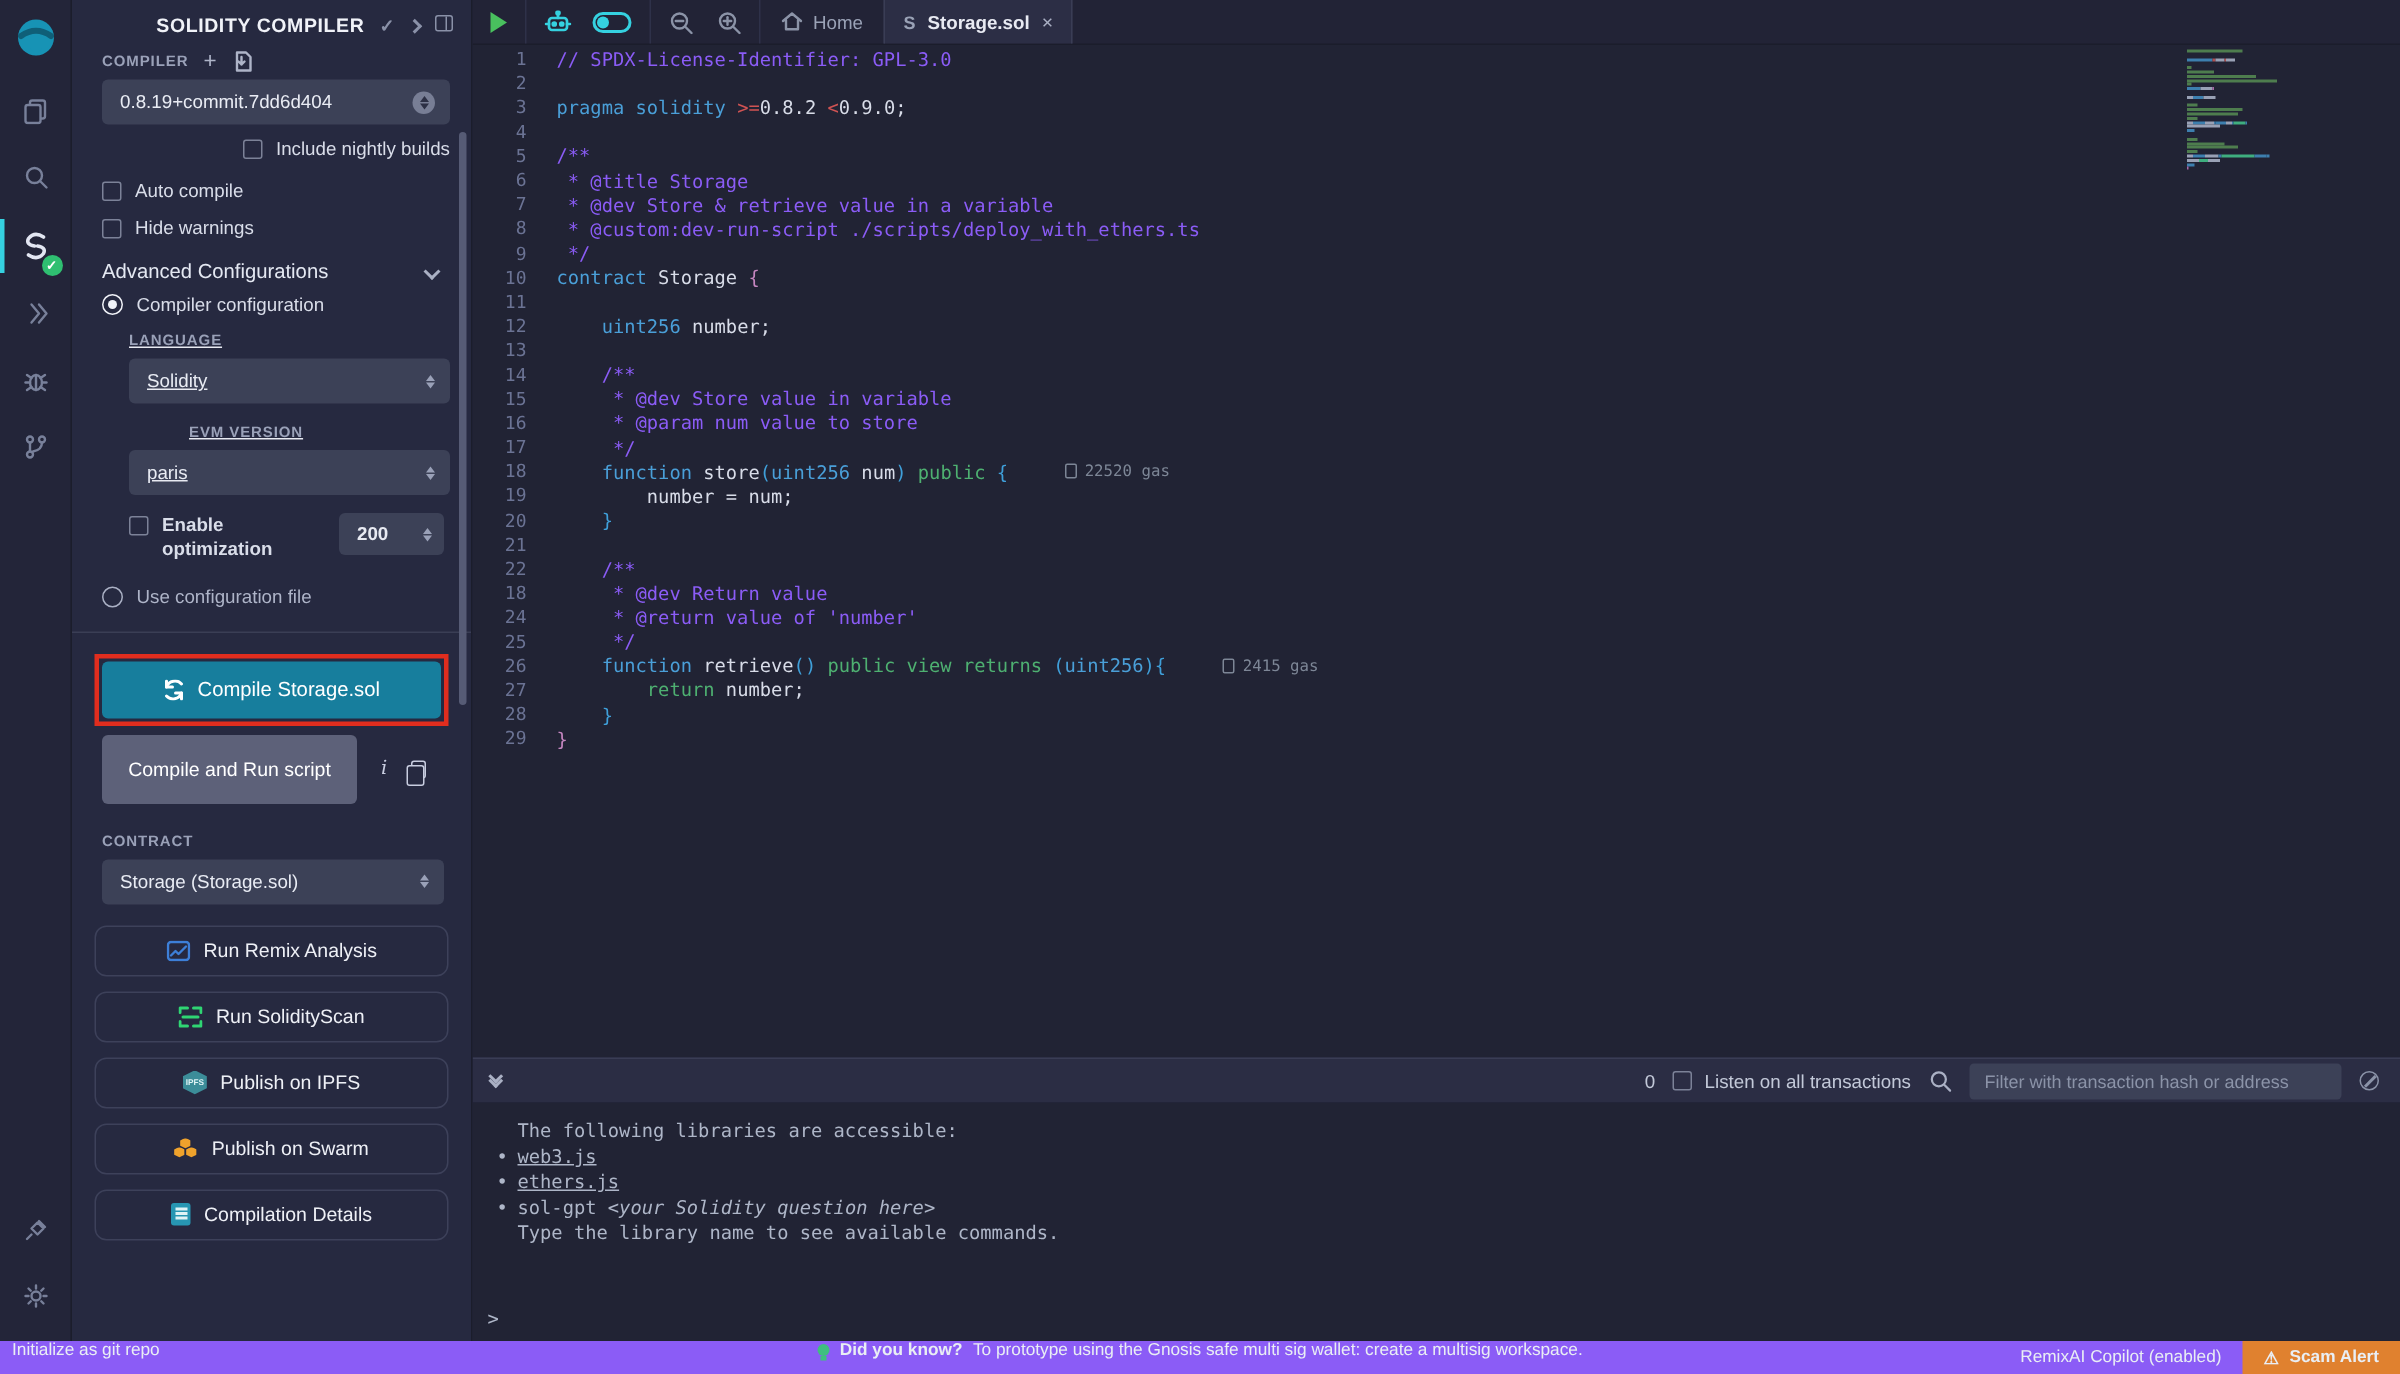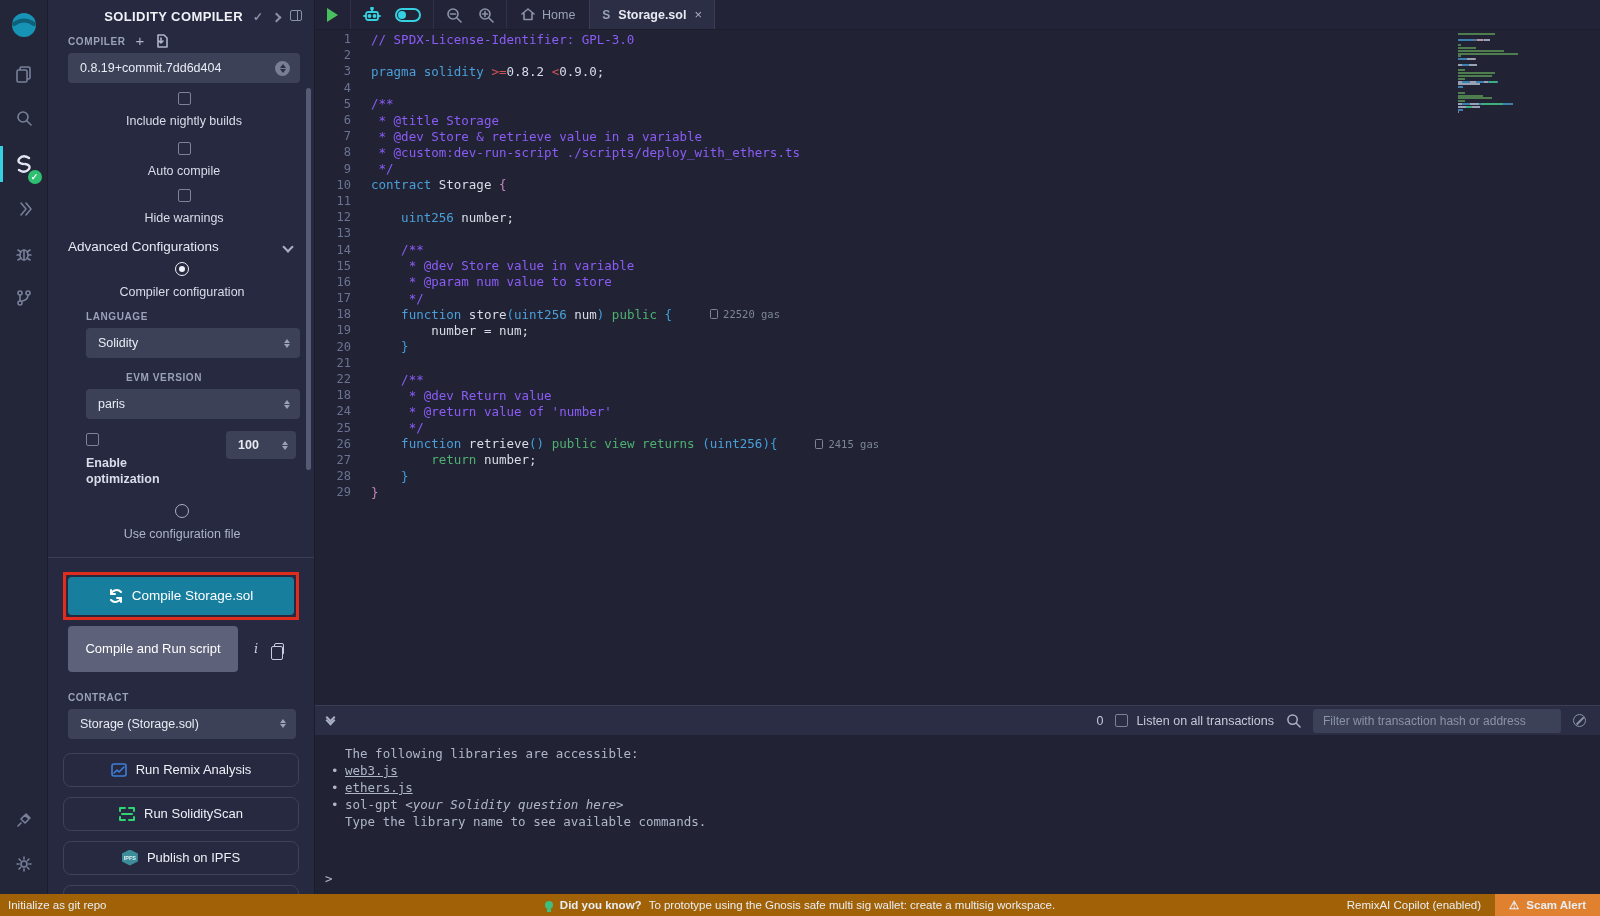--- a/index.html
+++ b/index.html
@@ -36,21 +36,21 @@
   .select-box { background:#3c4157; border-radius:4px; height:30px; display:flex; align-items:center;
                 padding:0 10px 0 12px; font-size:12.5px; color:#e9ecf4; justify-content:space-between; cursor:pointer; }
   .stepper-circle { width:15px; height:15px; border-radius:50%; background:#787e95; display:flex; flex-direction:column;
                     align-items:center; justify-content:center; gap:1px; }
   .tri-up { width:0; height:0; border-left:3px solid transparent; border-right:3px solid transparent; border-bottom:4px solid #2c2f44; }
   .tri-down { width:0; height:0; border-left:3px solid transparent; border-right:3px solid transparent; border-top:4px solid #2c2f44; }
   .sel-arrows { display:flex; flex-direction:column; gap:1px; align-items:center; }
   .sel-arrows .tri-up { border-bottom-color:#9aa1b8; }
   .sel-arrows .tri-down { border-top-color:#9aa1b8; }
 
-  .chk-row { display:flex; align-items:center; gap:9px; font-size:12.5px; color:#d9dde9; cursor:pointer;flex-direction:column; }
+  .chk-row { display:flex; align-items:center; gap:9px; font-size:12.5px; color:#d9dde9; cursor:pointer; }
   .chk { width:13px; height:13px; border:1px solid #7c8298; border-radius:2px; background:transparent; flex:none; }
   .radio { width:14px; height:14px; border:1px solid #aab0c4; border-radius:50%; flex:none; position:relative; }
   .radio.sel { border-color:#f0f2f8; }
   .radio.sel::after { content:""; position:absolute; left:3px; top:3px; width:6px; height:6px; border-radius:50%; background:#f0f2f8; }
 
   .adv-head { display:flex; align-items:center; justify-content:space-between; padding:14px 18px 8px 20px; cursor:pointer; }
   .adv-title { font-size:13.5px; color:#e4e8f2; }
   .chev-down { width:8px; height:8px; border-right:2px solid #aab0c4; border-bottom:2px solid #aab0c4;
                transform:rotate(45deg); margin-right:4px; }
   .chev-right { width:7px; height:7px; border-right:2px solid #8a91a8; border-bottom:2px solid #8a91a8;
@@ -133,21 +133,21 @@
   #terminal { height:159px; background:#212334; font-family:"DejaVu Sans Mono", monospace; font-size:12.5px;
               color:#aeb6c8; padding:10px 0 0 16px; flex:none; position:relative; }
   .term-row { line-height:17px; white-space:pre; display:flex; }
   .term-bullet { width:14px; color:#aeb6c8; }
   .term-indent { width:14px; }
   .t-link { text-decoration:underline; cursor:pointer; }
   .t-italic { font-style:italic; }
   .prompt { position:absolute; bottom:8px; left:10px; color:#aeb6c8; }
 
   
-  #statusbar { height:22px; background:#a16207; display:flex; align-items:center; font-size:11.5px; color:#e9eef4;
+  #statusbar { height:22px; background:#8b5cf6; display:flex; align-items:flex-start; font-size:11.5px; color:#e9eef4;
                position:relative; }
   #sb-left { padding-left:8px; }
   #sb-center { position:absolute; left:0; right:0; text-align:center; display:flex; justify-content:center; align-items:center; gap:7px; }
   .bulb { width:8px; height:8px; background:#3fbf7f; border-radius:50%; position:relative; }
   .bulb::after { content:""; position:absolute; left:2px; top:8px; width:4px; height:3px; background:#3fbf7f; }
   #sb-right { margin-left:auto; display:flex; align-items:center; height:100%; }
   #copilot { margin-right:14px; }
   #scam { background:#e0812f; height:100%; display:flex; align-items:center; gap:7px; padding:0 14px; font-weight:bold; cursor:pointer; }
   svg { stroke:currentColor; fill:none; stroke-width:1.6; stroke-linecap:round; stroke-linejoin:round; }
 </style>
@@ -260,21 +260,21 @@
     </div>
 
     <div class="adv-head">
       <span class="adv-title">Advanced Configurations</span>
       <span class="chev-down"></span>
     </div>
     <div class="chk-row" style="padding:0 18px 0 20px;">
       <span class="radio sel"></span>
         <span>Compiler configuration</span>
     </div>
-    <div style="padding:12px 14px 0 38px;">
+    <div style="padding:12px 14px 0 38px;text-decoration:underline;">
       <div class="small-label">LANGUAGE</div>
       <div class="select-box" style="margin-top:6px;">
         <span>Solidity</span>
         <span class="sel-arrows">
             <span class="tri-up"></span>
             <span class="tri-down"></span>
           </span>
       </div>
       <div class="small-label" style="margin-top:14px;padding-left:40px;">EVM VERSION</div>
       <div class="select-box" style="margin-top:6px;">
@@ -284,21 +284,21 @@
             <span class="tri-down"></span>
           </span>
       </div>
     </div>
     <div class="opt-row">
       <div class="chk-row" style="align-items:flex-start;">
         <span class="chk" style="margin-top:2px;"></span>
         <span class="opt-label">Enable optimization</span>
       </div>
       <div class="runs-box">
-        <span>100</span>
+        <span>200</span>
         <span class="sel-arrows">
             <span class="tri-up"></span>
             <span class="tri-down"></span>
           </span>
       </div>
     </div>
     <div class="chk-row" style="padding:16px 18px 0 20px; color:#aeb4c8;">
       <span class="radio"></span>
         <span>Use configuration file</span>
     </div>

